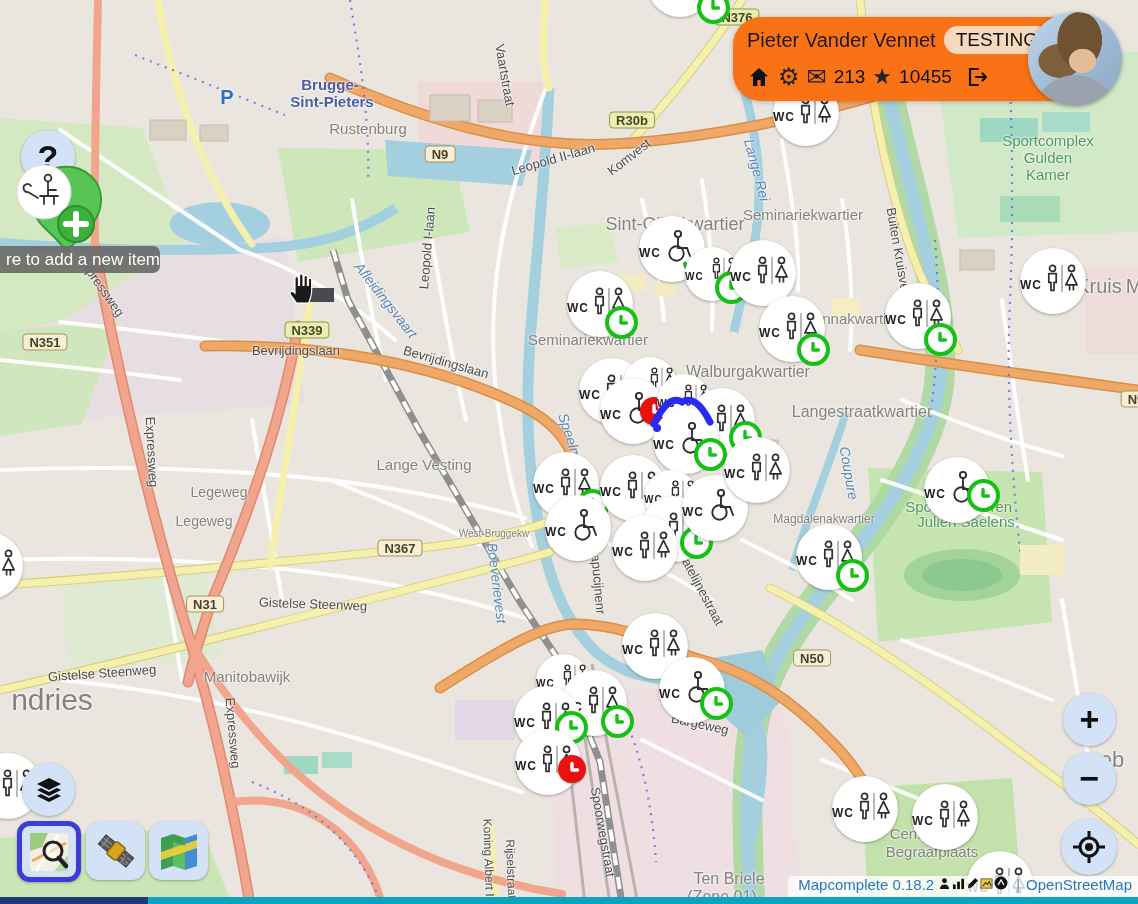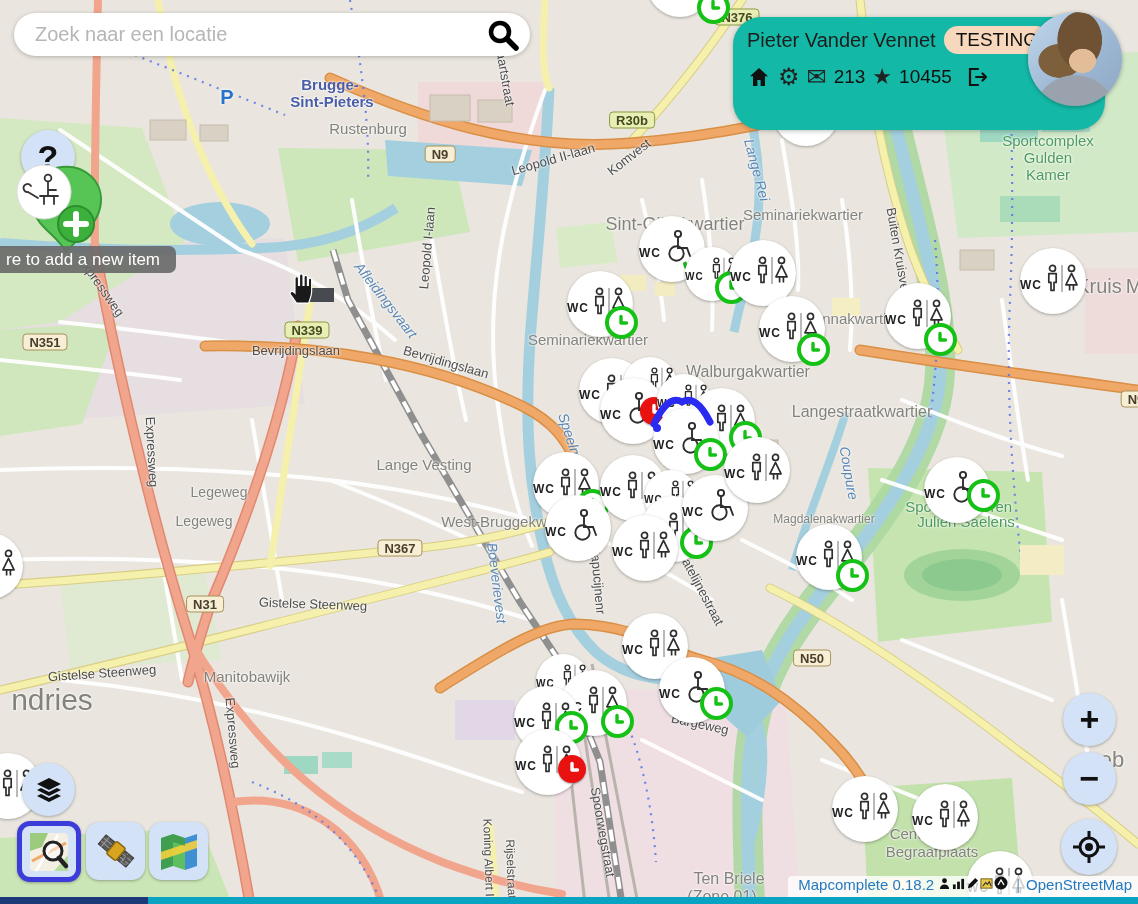--- a/index.html
+++ b/index.html
@@ -30,21 +30,21 @@
   .mbadge.green{background:#fff;border:4.5px solid #15c115;}
   .mbadge.red{background:#ea1111;box-shadow:0 1px 2px rgba(0,0,0,.35);}
   .mbadge.check{background:transparent;color:#1fb41f;font-size:28px;font-weight:900;text-shadow:0 0 2px #fff;}
   
   .search-bar{position:absolute;left:14px;top:13px;width:516px;height:43px;background:#fff;
      border-radius:22px;box-shadow:0 1px 4px rgba(0,0,0,.25);display:flex;align-items:center;}
   .search-bar input{flex:1;border:none;outline:none;background:transparent;margin-left:19px;
      font-size:20px;color:#444;font-family:"Liberation Sans",sans-serif;}
   .search-bar input::placeholder{color:#b6b6b6;}
   .search-bar .mag{margin-right:10px;width:34px;height:34px;cursor:pointer;}
-  .user-panel{position:absolute;left:733px;top:17px;width:372px;height:113px;background:#14b8a6;
+  .user-panel{position:absolute;left:733px;top:17px;width:372px;height:84px;background:#f97316;
      border-radius:28px;box-shadow:0 1px 5px rgba(0,0,0,.25);text-decoration:underline;}
   .user-name-row{position:absolute;left:14px;top:9px;display:flex;align-items:center;gap:8px;}
   .user-name{font-size:20px;color:#1c1c1c;}
   .user-badge{background:#f8d8bd;border-radius:15px;padding:3px 12px;font-size:19px;color:#111;}
   .user-icons{position:absolute;left:14px;top:48px;display:flex;align-items:center;gap:7px;font-size:19px;color:#111;}
   .uicon{display:inline-flex;align-items:center;justify-content:center;cursor:pointer;}
   .glyph{font-size:24px;color:#222;line-height:1;}
   .avatar{position:absolute;left:1028px;top:12px;width:94px;height:94px;border-radius:50%;
      box-shadow:0 1px 4px rgba(0,0,0,.3);cursor:pointer;
      background:
@@ -53,21 +53,21 @@
        radial-gradient(ellipse at 55% 30%, #6e5233 0 30%, rgba(0,0,0,0) 31%),
        radial-gradient(ellipse at 34% 52%, #7d5f3c 0 24%, rgba(0,0,0,0) 25%),
        linear-gradient(135deg,#c2d8ec 0%,#9db8d4 55%,#8fa8c4 100%);}
   .round-btn{position:absolute;background:#d3e2f6;border-radius:50%;display:flex;align-items:center;
      justify-content:center;box-shadow:0 1px 3px rgba(0,0,0,.3);cursor:pointer;color:#111;}
   .round-btn.big-label{font-size:34px;font-weight:bold;}
   .style-btn{position:absolute;background:#d3e2f6;border-radius:13px;display:flex;align-items:center;
      justify-content:center;box-shadow:0 1px 3px rgba(0,0,0,.3);cursor:pointer;}
   .style-btn.selected{border:5px solid #3c3cdb;}
   .tooltip{position:absolute;left:0px;top:246px;height:27px;background:rgba(106,106,106,.92);
-     color:#fff;font-size:17px;display:flex;align-items:center;padding:0 16px 0 6px;
+     color:#fff;font-size:17px;display:flex;align-items:center;padding:0 0 0 6px;
      border-radius:0 7px 7px 0;}
   .attribution{position:absolute;right:0;top:876px;height:24px;background:rgba(255,255,255,.78);
      display:flex;align-items:flex-start;padding:0 6px 0 10px;font-size:15px;gap:2px;border-radius:4px 0 0 0;}
   .attribution a{color:#2579c1;text-decoration:none;cursor:pointer;}
   .attribution .sep{color:#6d90ad;margin:0 4px;}
   .atticons{display:flex;align-items:center;gap:1px;margin:0 2px;}
   .bottom-strip{position:absolute;left:0;top:897px;width:1138px;height:7px;background:#0aa3c2;}
   .bottom-strip .done{position:absolute;left:0;top:0;height:7px;width:148px;background:#1c3a78;}
   .pin-group{position:absolute;left:14px;top:160px;width:110px;height:100px;}
   .arc-layer{position:absolute;left:0;top:0;pointer-events:none;}
@@ -241,21 +241,21 @@
       <div class="lbl badge" style="left: 45px; top: 342px; --r: 0deg;">N351</div>
       <div class="lbl street" style="left: 296px; top: 350px; --r: 0deg;">Bevrijdingslaan</div>
       <div class="lbl street" style="left: 446px; top: 362px; --r: 16deg;">Bevrijdingslaan</div>
       <div class="lbl street" style="left: 101px; top: 286px; --r: 55deg;">Expressweg</div>
       <div class="lbl street" style="left: 152px; top: 452px; --r: 87deg;">Expressweg</div>
       <div class="lbl badge" style="left: 440px; top: 154px; --r: 0deg;">N9</div>
       <div class="lbl badgeg" style="left: 632px; top: 120px; --r: 0deg;">R30b</div>
       <div class="lbl badgeg" style="left: 737px; top: 17px; --r: 0deg;">N376</div>
       <div class="lbl suburb" style="left: 424px; top: 464px; --r: 0deg; font-size: 15px;">Lange Vesting</div>
       <div class="lbl water" style="left: 570px; top: 436px; --r: 72deg;">Speelm</div>
-      <div class="lbl suburb" style="left: 494px; top: 521px; --r: 0deg; font-size: 15px;">West-Bruggekw</div>
+      <div class="lbl suburb" style="left: 494px; top: 534px; --r: 0deg; font-size: 10px;">West-Bruggekw</div>
       <div class="lbl suburb" style="left: 219px; top: 492px; --r: 0deg; font-size: 14px;">Legeweg</div>
       <div class="lbl suburb" style="left: 204px; top: 521px; --r: 0deg; font-size: 14px;">Legeweg</div>
       <div class="lbl water" style="left: 849px; top: 473px; --r: 80deg;">Coupure</div>
       <div class="lbl suburb" style="left: 824px; top: 519px; --r: 0deg; font-size: 12px;">Magdalenakwartier</div>
       <div class="lbl park" style="left: 921px; top: 506px; --r: 0deg;">Spor</div>
       <div class="lbl park" style="left: 993px; top: 506px; --r: 0deg;">deren</div>
       <div class="lbl park" style="left: 966px; top: 521px; --r: 0deg;">Julien Saelens</div>
       <div class="lbl badge" style="left: 400px; top: 548px; --r: 0deg;">N367</div>
       <div class="lbl water" style="left: 497px; top: 583px; --r: 83deg;">Boeverievest</div>
       <div class="lbl street" style="left: 598px; top: 580px; --r: 85deg;">Kapucijnenr</div>
@@ -811,27 +811,20 @@
 
   <svg class="arc-layer" style="left:646px;top:390px;" width="72" height="44" viewBox="0 0 72 44">
     <path d="M8,34 Q22,4 36,12 Q50,4 64,32" stroke="#2a2af0" stroke-width="7" fill="none" stroke-linecap="round"></path>
     <circle cx="11" cy="38" r="4" fill="#2a2af0"></circle>
   </svg>
 
   <svg style="position:absolute;left:284px;top:268px;" width="36" height="38" viewBox="0 0 24 26">
     <path fill="#1a1a1a" stroke="#fff" stroke-width=".8" d="M8.2,24 C7,22.2 5.4,19.9 4.2,18.4 c-.9-1.1-.2-2.4 1-2.4 .8,0 1.4,.5 2,1.2 V7.2 c0-1.6 2.4-1.6 2.4,0 V12 h.7 V5.4 c0-1.7 2.4-1.7 2.4,0 V12 h.7 V6.2 c0-1.6 2.3-1.6 2.3,0 V12 h.7 V8 c0-1.5 2.2-1.5 2.2,0 v8.3 c0,2.8-1,4.4-2,7.7 z"></path>
   </svg>
 
-  <div class="search-bar">
-    <input type="text" placeholder="Zoek naar een locatie" style="">
-    <svg class="mag" viewBox="0 0 34 34">
-      <circle cx="14" cy="14" r="9" stroke="#000" stroke-width="4.5" fill="none"></circle>
-      <line x1="21" y1="21" x2="30" y2="30" stroke="#000" stroke-width="5.5" stroke-linecap="round"></line>
-    </svg>
-  </div>
 
   <div class="user-panel">
     <div class="user-name-row">
       <span class="user-name">Pieter Vander Vennet</span>
       <span class="user-badge">TESTING</span>
     </div>
     <div class="user-icons">
       <span class="uicon">
         <svg width="24" height="24" viewBox="0 0 24 24">
             <path d="M12 3l9 8.2h-3V21h-4.4v-6h-3.2v6H6v-9.8H3z" fill="#111"></path>

